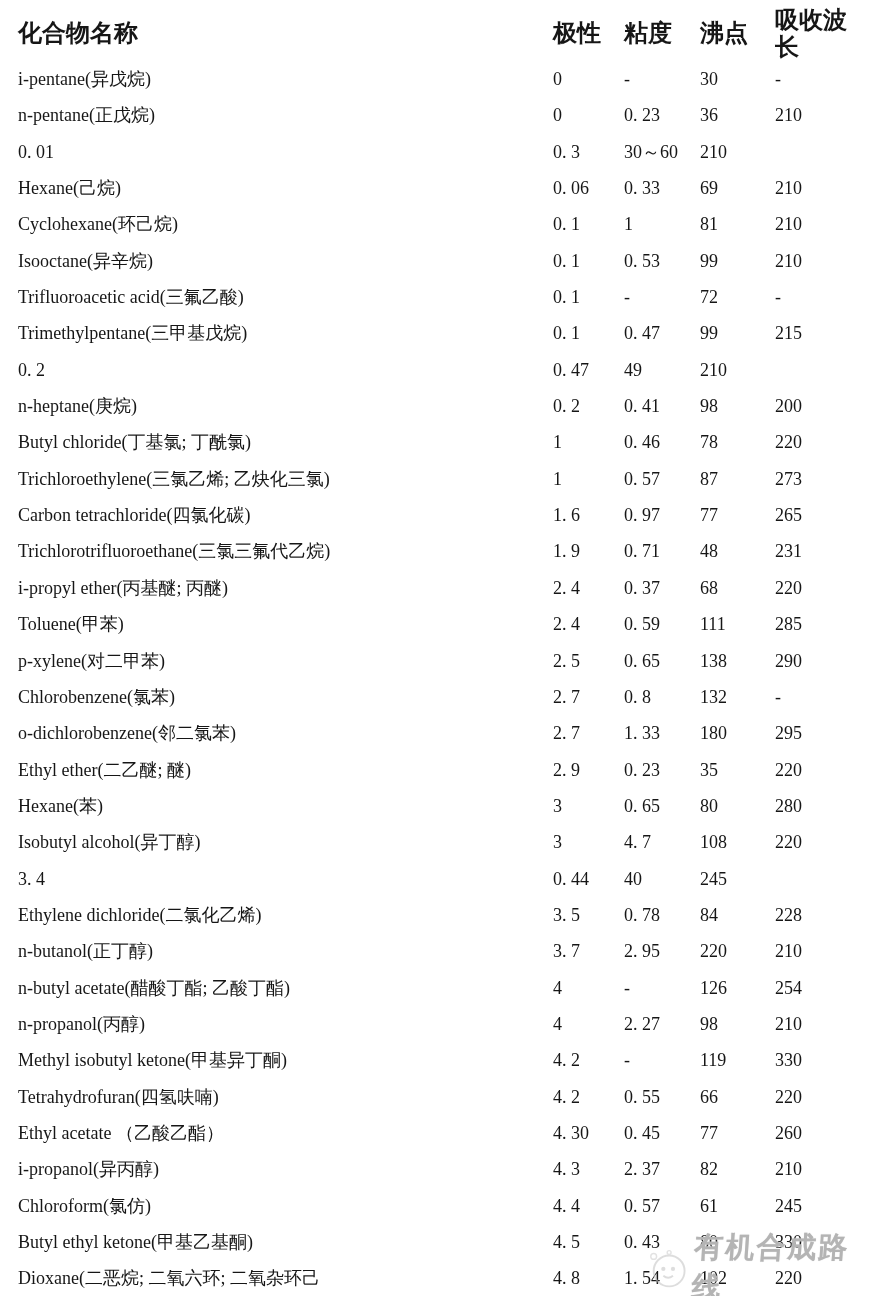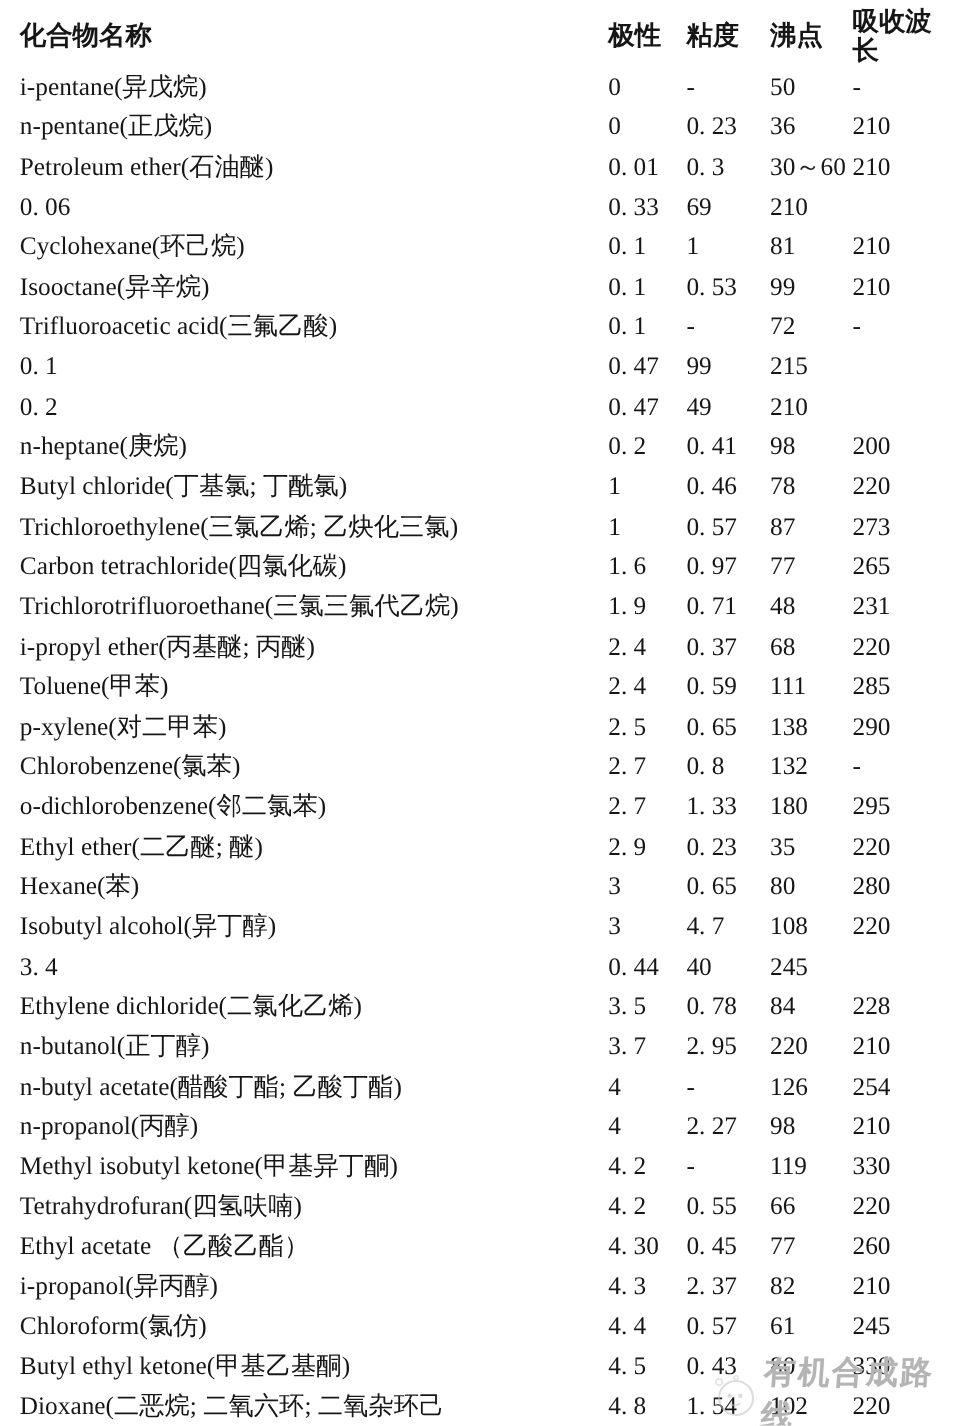--- a/index.html
+++ b/index.html
@@ -24,21 +24,21 @@
     align-items: center;
     font-weight: bold;
     font-size: 24px;
     line-height: 1.12;
   }
   .hdr .cell { white-space: nowrap; }
   .hdr .cell.wrap { white-space: normal; }
   .data-row {
     height: 36.35px;
     line-height: 36.35px;
-    font-size: 23px;
+    font-size: 18px;
     white-space: nowrap;
   }
   .cell { overflow: visible; }
   .wm {
     position: absolute;
     left: 645px;
     top: 1228px;
     display: flex;
     align-items: center;
     gap: 4px;
@@ -64,41 +64,41 @@
     <div class="cell">极性</div>
     <div class="cell">粘度</div>
     <div class="cell">沸点</div>
     <div class="cell wrap">吸收波长</div>
   </div>
   <div id="rows">
   <div class="grid-row data-row">
     <div class="cell">i-pentane(异戊烷)</div>
     <div class="cell">0</div>
     <div class="cell">-</div>
-    <div class="cell">50</div>
+    <div class="cell">30</div>
     <div class="cell">-</div>
   </div>
 
   <div class="grid-row data-row">
     <div class="cell">n-pentane(正戊烷)</div>
     <div class="cell">0</div>
     <div class="cell">0. 23</div>
     <div class="cell">36</div>
     <div class="cell">210</div>
   </div>
 
   <div class="grid-row data-row">
-    <div class="cell">Petroleum ether(石油醚)</div>
     <div class="cell">0. 01</div>
     <div class="cell">0. 3</div>
     <div class="cell">30～60</div>
     <div class="cell">210</div>
   </div>
 
   <div class="grid-row data-row">
+    <div class="cell">Hexane(己烷)</div>
     <div class="cell">0. 06</div>
     <div class="cell">0. 33</div>
     <div class="cell">69</div>
     <div class="cell">210</div>
   </div>
 
   <div class="grid-row data-row">
     <div class="cell">Cyclohexane(环己烷)</div>
     <div class="cell">0. 1</div>
     <div class="cell">1</div>
@@ -116,20 +116,21 @@
 
   <div class="grid-row data-row">
     <div class="cell">Trifluoroacetic acid(三氟乙酸)</div>
     <div class="cell">0. 1</div>
     <div class="cell">-</div>
     <div class="cell">72</div>
     <div class="cell">-</div>
   </div>
 
   <div class="grid-row data-row">
+    <div class="cell">Trimethylpentane(三甲基戊烷)</div>
     <div class="cell">0. 1</div>
     <div class="cell">0. 47</div>
     <div class="cell">99</div>
     <div class="cell">215</div>
   </div>
 
   <div class="grid-row data-row">
     <div class="cell">0. 2</div>
     <div class="cell">0. 47</div>
     <div class="cell">49</div>

